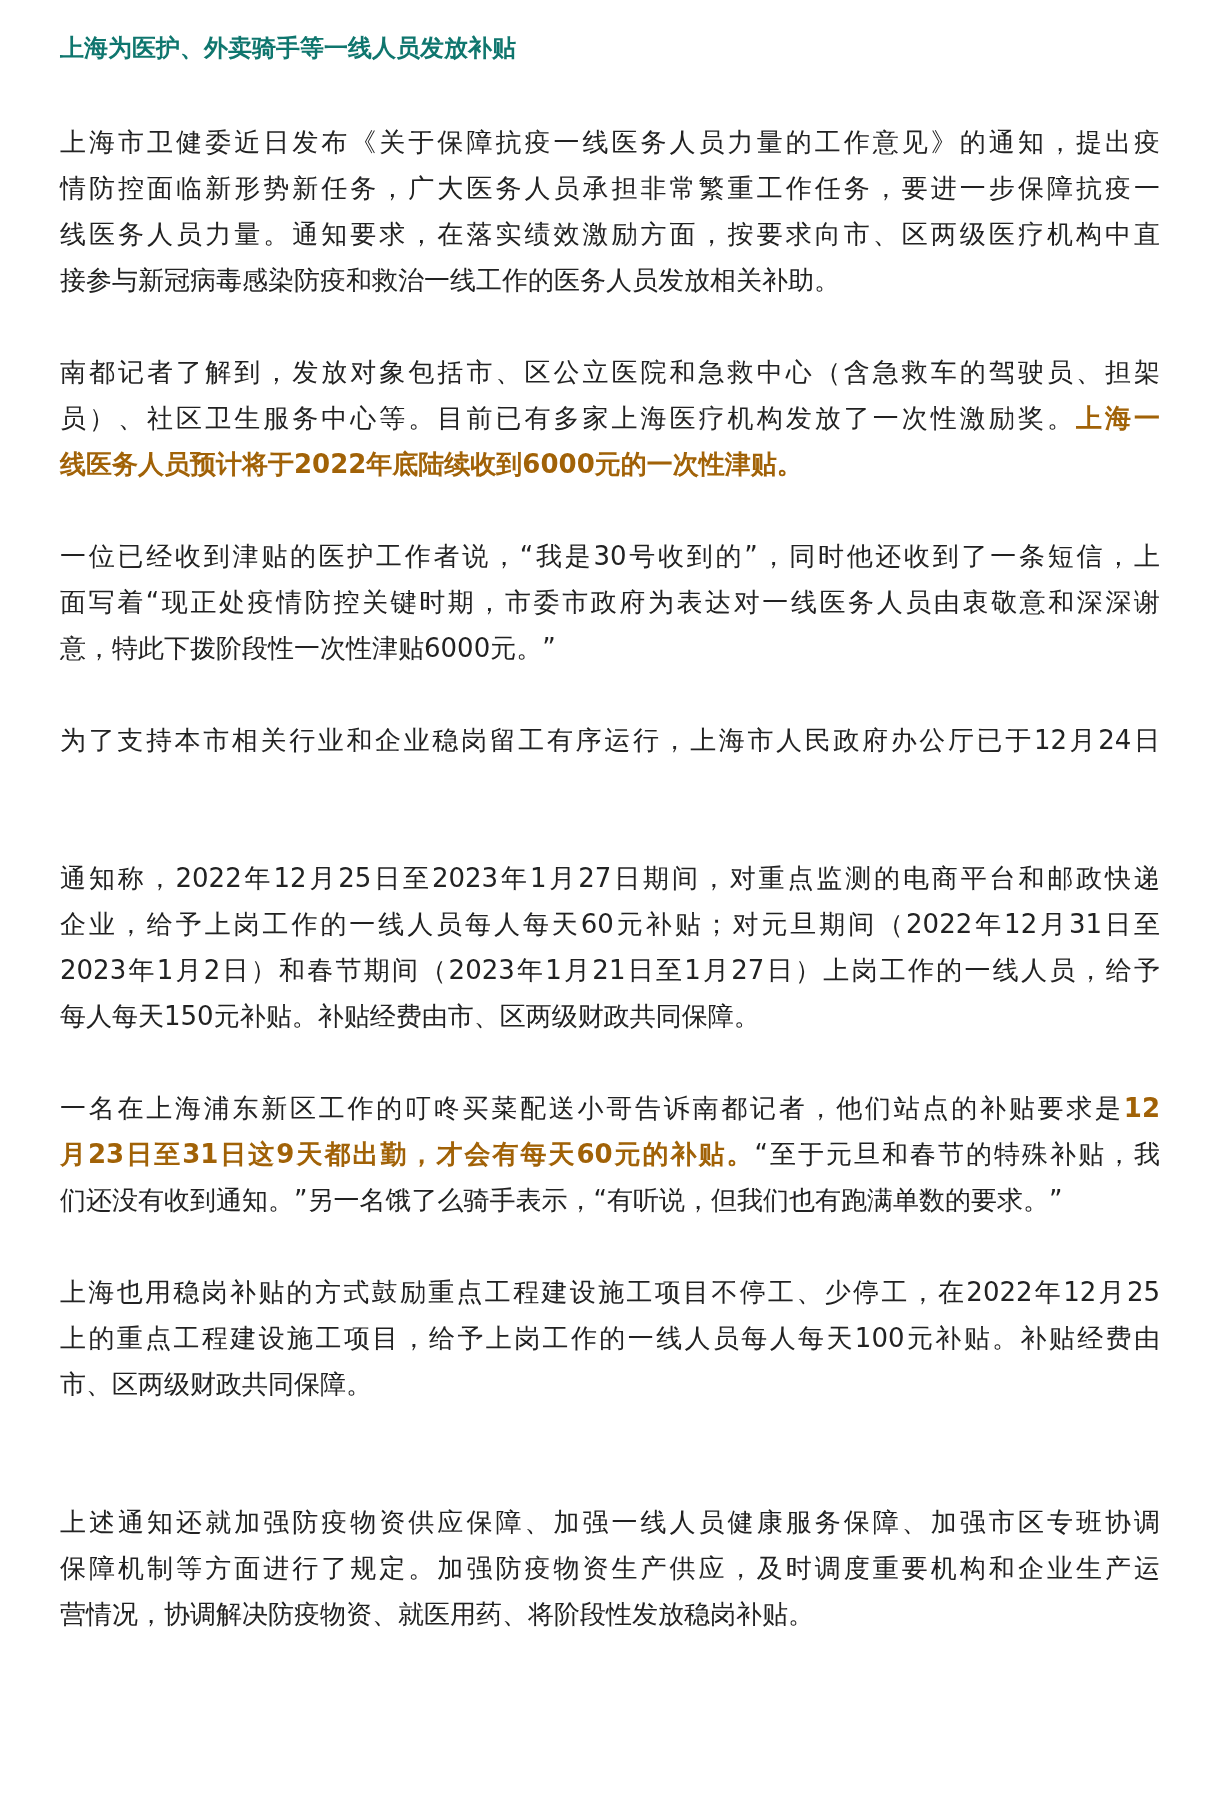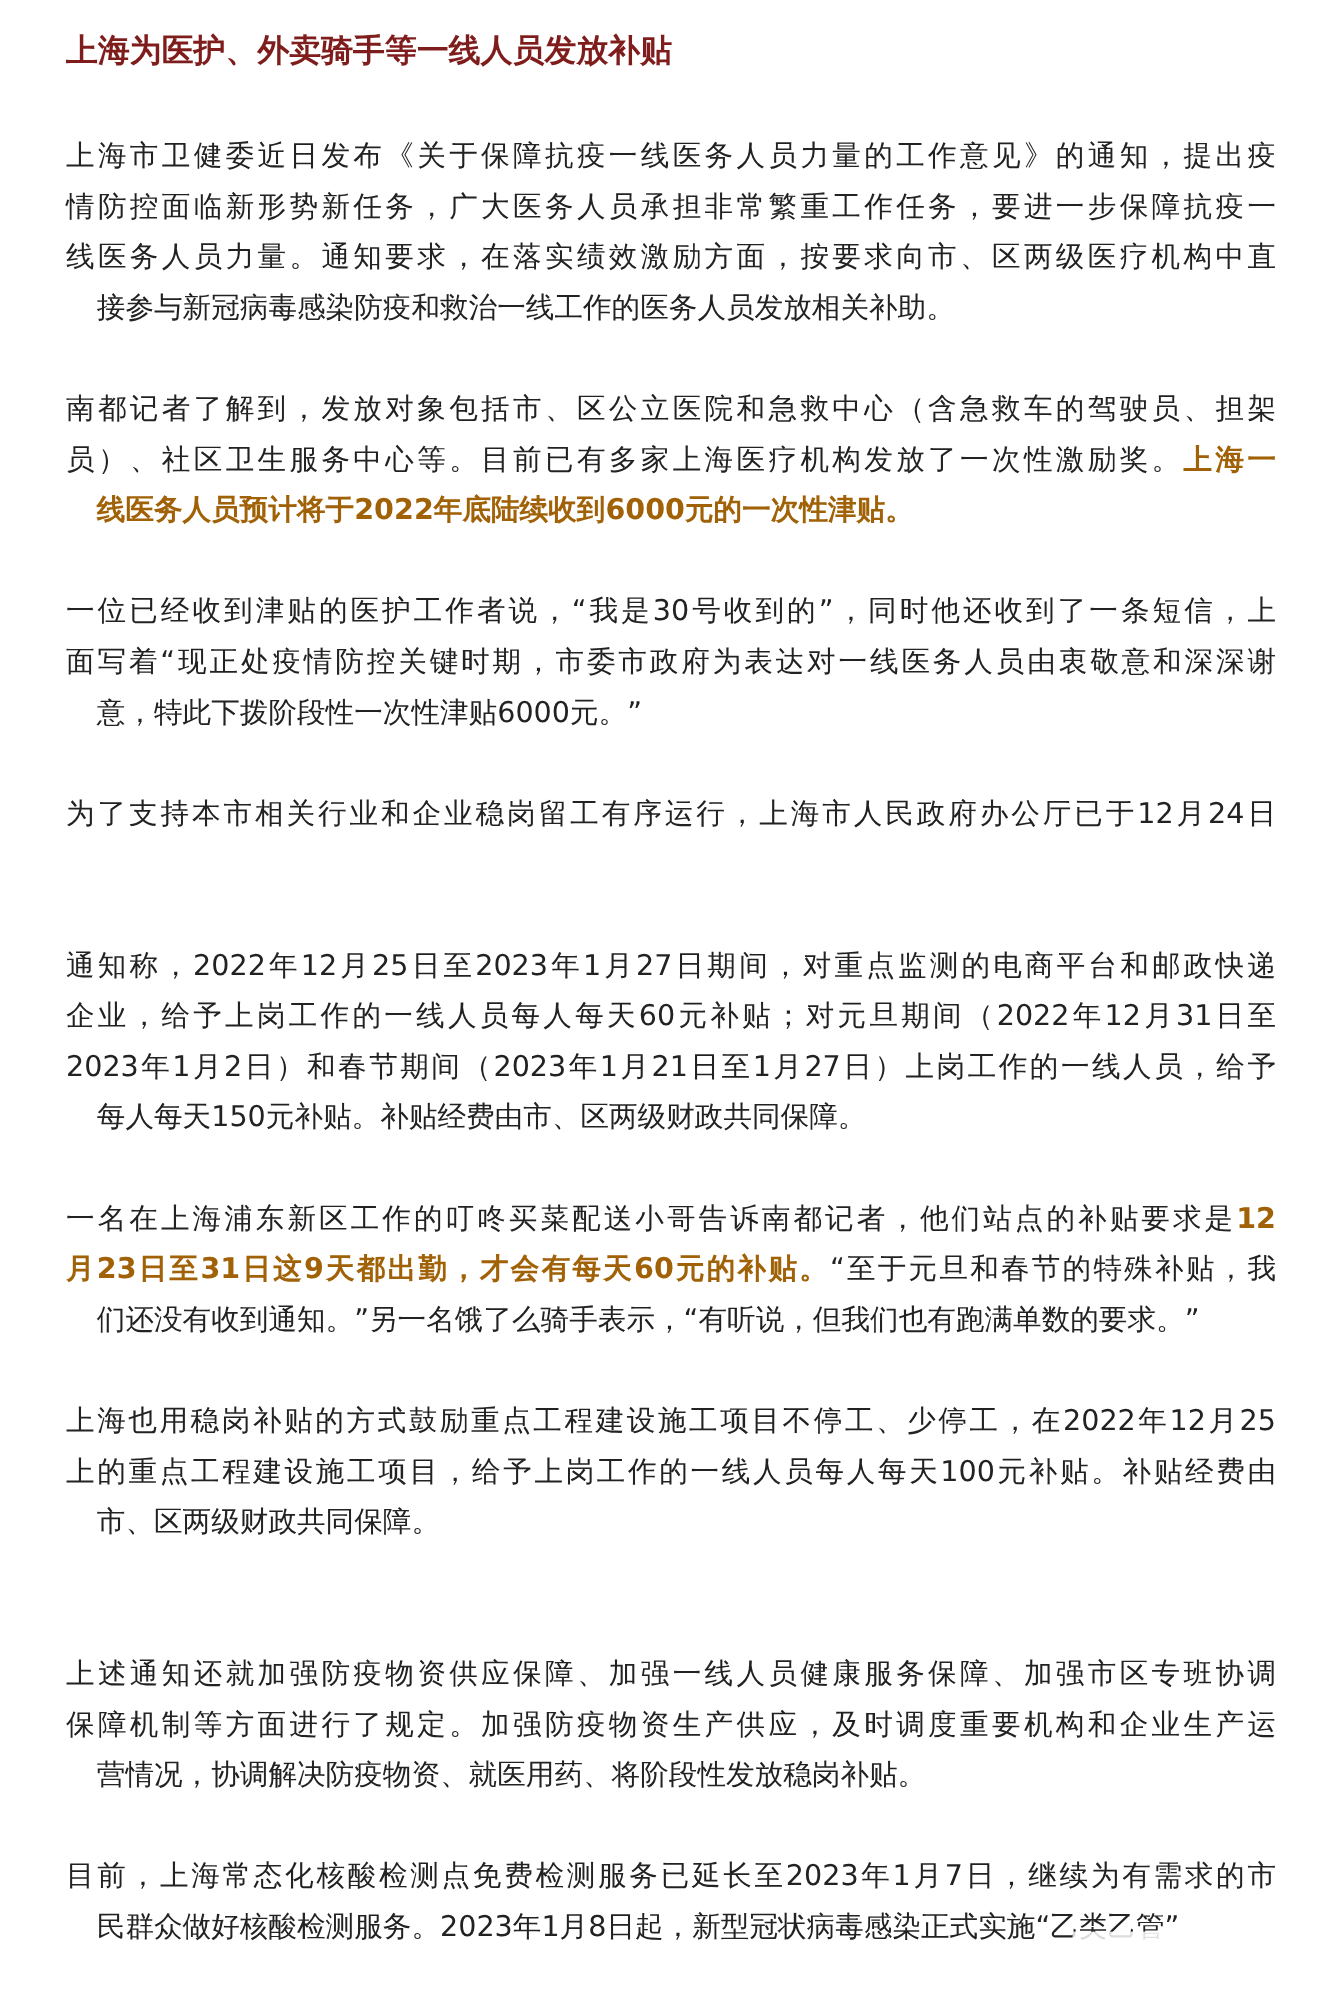--- a/index.html
+++ b/index.html
@@ -1,24 +1,24 @@
 <!DOCTYPE html>
 <html><head>
 <meta charset="utf-8">
 <style>
   html, body { margin: 0; padding: 0; background: #ffffff; }
   body { width: 1212px; height: 1815px; position: relative; overflow: hidden;
          font-family: "DejaVu Sans", "Liberation Sans", sans-serif; color: #222222; }
   .article { position: absolute; left: 0; top: 0; width: 1212px; height: 1815px; }
   .title { position: absolute; left: 60px; top: 28px; height: 40px; line-height: 40px;
-           font-size: 29px; font-weight: bold; color: #7f1d1d; white-space: nowrap; letter-spacing: 0px; font-family: Liberation Mono, monospace; }
+           font-size: 24px; font-weight: bold; color: #0f766e; white-space: nowrap; letter-spacing: 0px; }
   .para { position: absolute; left: 60px; width: 1100px; }
   .line { height: 46px; line-height: 46px; font-size: 26px; white-space: nowrap;
           overflow: visible; text-align: justify; text-align-last: justify; width: 1100px; }
-  .line.last { text-align-last: left; margin-left: 28px; }
+  .line.last { text-align-last: left; }
   .b { font-weight: bold; color: #a16207; }
   .fade { position: absolute; left: 975px; top: 1756px; width: 237px; height: 59px;
           background: linear-gradient(90deg, rgba(255,255,255,0.82), rgba(255,255,255,0.96)); }
 </style>
 </head>
 <body>
 
 <div class="article">
   <div class="title">上海为医护、外卖骑手等一线人员发放补贴</div>
 
@@ -63,19 +63,15 @@
     <div class="line"><span>上的重点工程建设施工项目，给予上岗工作的一线人员每人每天100元补贴。补贴经费由</span></div>
     <div class="line last"><span>市、区两级财政共同保障。</span></div>
   </div>
 
   <div class="para" style="top:1499px">
     <div class="line"><span>上述通知还就加强防疫物资供应保障、加强一线人员健康服务保障、加强市区专班协调</span></div>
     <div class="line"><span>保障机制等方面进行了规定。加强防疫物资生产供应，及时调度重要机构和企业生产运</span></div>
     <div class="line last"><span>营情况，协调解决防疫物资、就医用药、将阶段性发放稳岗补贴。</span></div>
   </div>
 
-  <div class="para" style="top:1683px">
-    <div class="line"><span>目前，上海常态化核酸检测点免费检测服务已延长至2023年1月7日，继续为有需求的市</span></div>
-    <div class="line last"><span>民群众做好核酸检测服务。2023年1月8日起，新型冠状病毒感染正式实施“乙类乙管”</span></div>
-  </div>
 
   <div class="fade"></div>
 </div>
 
 </body></html>

